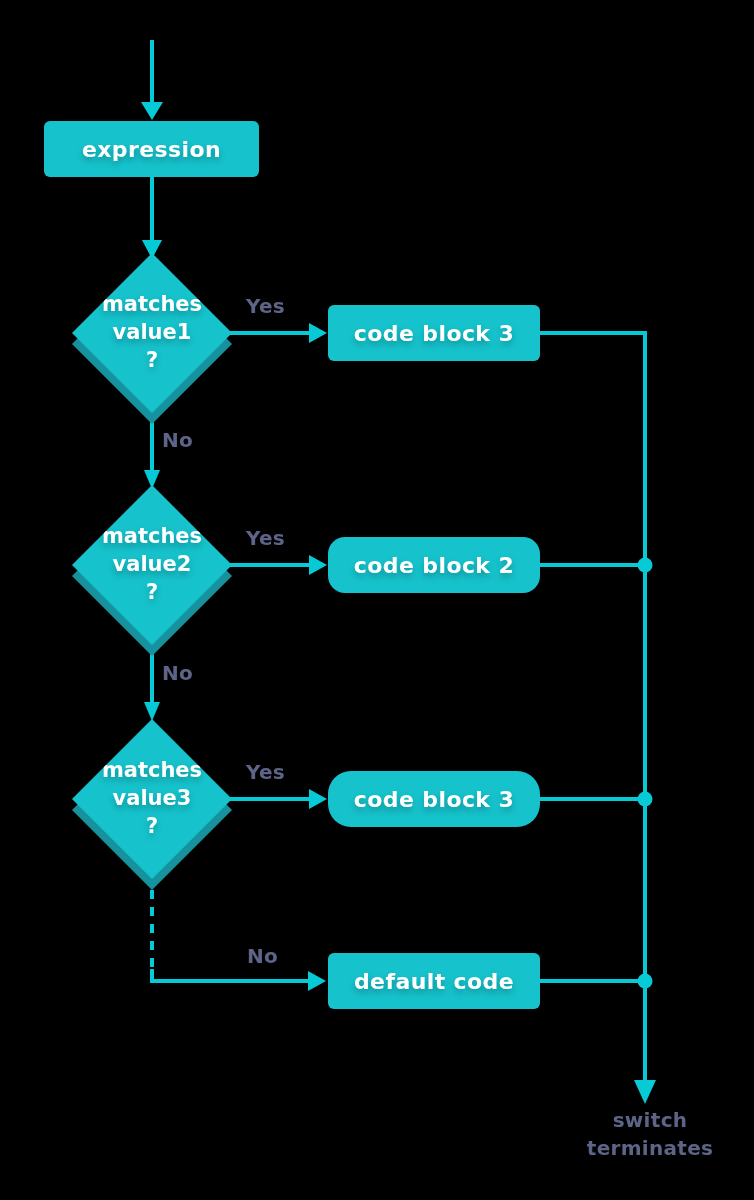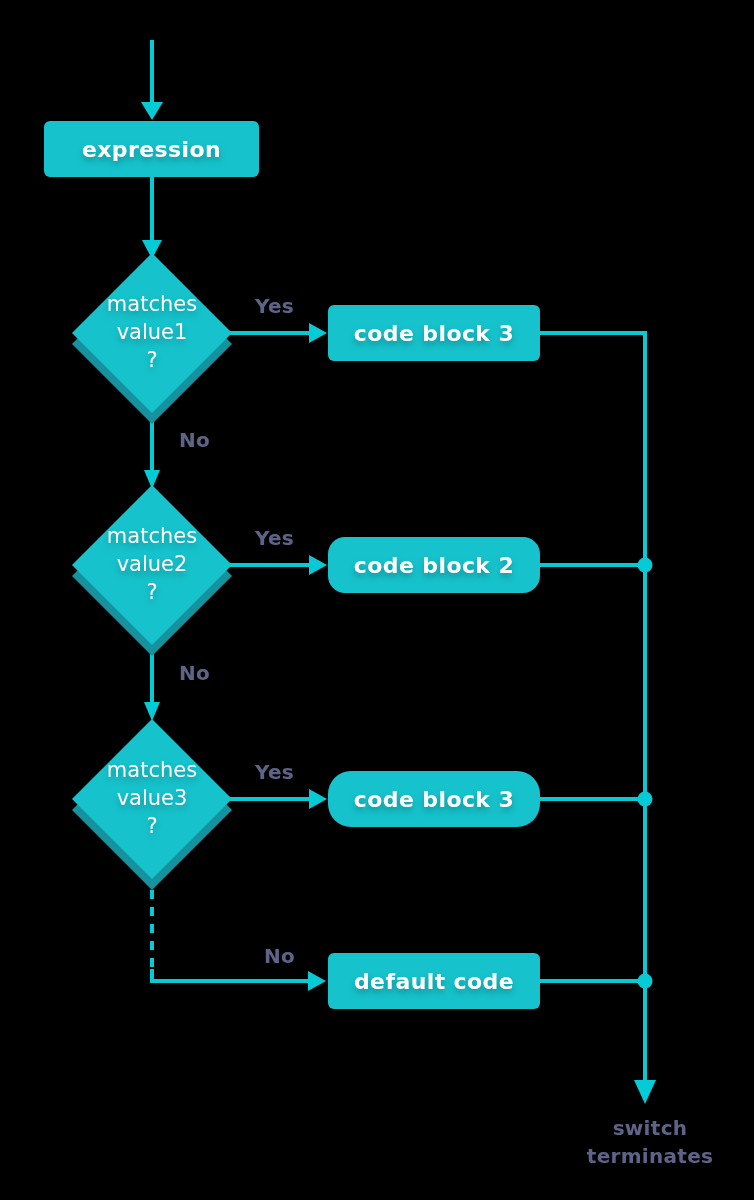--- a/index.html
+++ b/index.html
@@ -30,31 +30,31 @@
   .diamond-back{
     position:absolute;left:0;top:11px;width:160px;height:160px;
     background:var(--shape-side);
     clip-path:polygon(50% 0,100% 50%,50% 100%,0% 50%);
   }
   .diamond-face{
     position:absolute;left:0;top:0;width:160px;height:160px;
     background:var(--shape-fill);
     clip-path:polygon(50% 0,100% 50%,50% 100%,0% 50%);
     display:flex;align-items:center;justify-content:center;text-align:center;
-    color:var(--node-text);font-weight:normal;font-size:21px;line-height:1.32;
+    color:var(--node-text);font-weight:bold;font-size:21px;line-height:1.32;
     white-space:pre-line;text-shadow:0 4px 6px rgba(0,60,70,.35);
   }
   .edge-label{
     position:absolute;width:48px;color:var(--label-text);
-    font-weight:bold;font-size:20px;text-align:right;letter-spacing:.3px;
+    font-weight:bold;font-size:20px;text-align:left;letter-spacing:.3px;
   }
   .terminal{
     position:absolute;left:560px;top:1106px;width:180px;
     color:var(--label-text);font-weight:bold;font-size:20px;line-height:1.4;
-    text-align:center;white-space:pre-line;letter-spacing:.3px;margin-top:8px;
+    text-align:center;white-space:pre-line;letter-spacing:.3px;
   }
 </style>
 </head>
 <body>
 
 <div class="canvas">
 
   <svg class="wires" viewBox="0 0 754 1200" xmlns="http://www.w3.org/2000/svg">
 
     <g>

